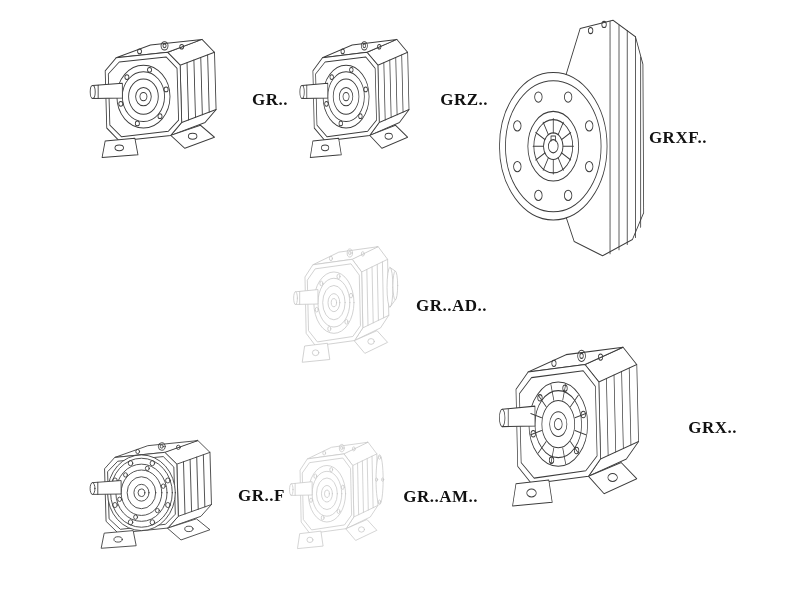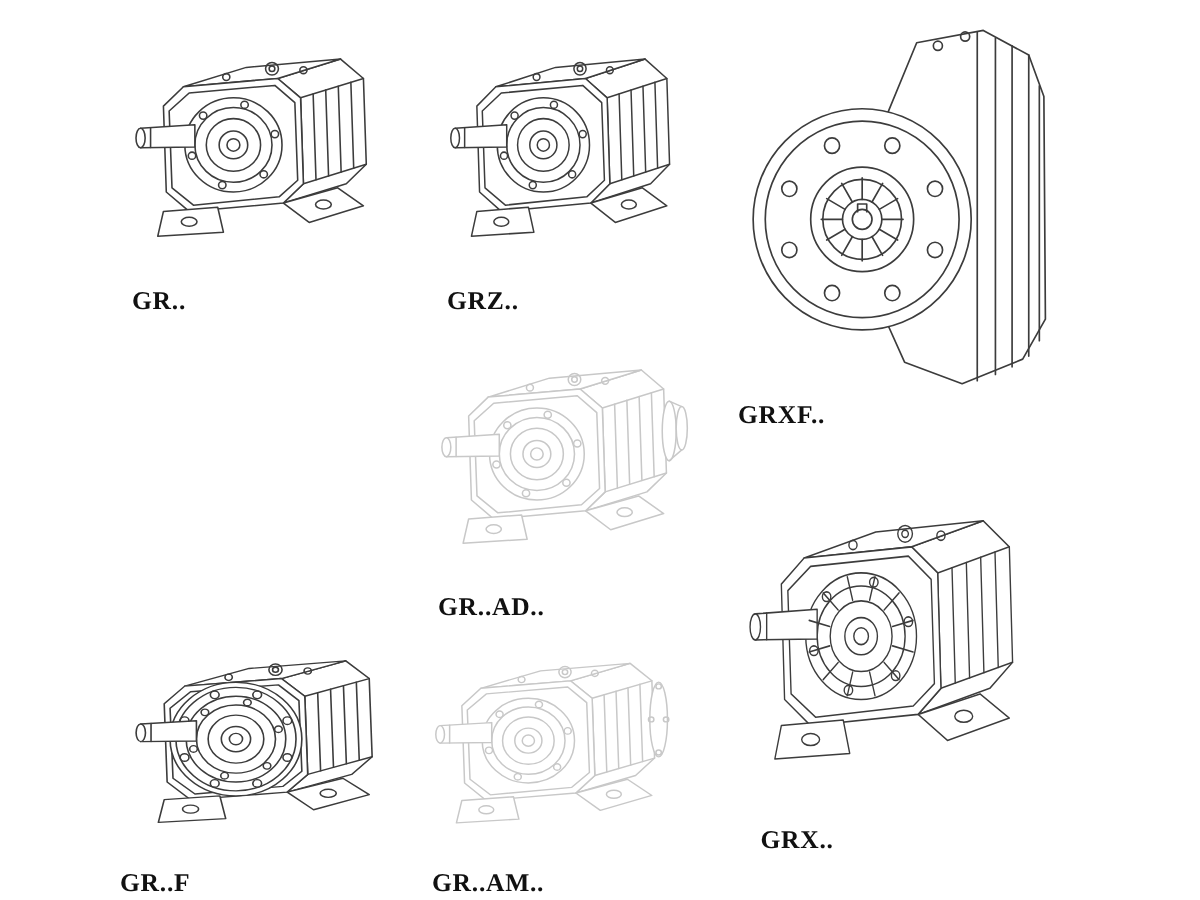--- a/index.html
+++ b/index.html
@@ -1,19 +1,19 @@
 <!DOCTYPE html>
 <html><head>
 <meta charset="utf-8">
 <style>
   *{margin:0;padding:0;box-sizing:border-box}
   html,body{width:800px;height:600px;background:#fff;overflow:hidden;
     font-family:"Liberation Serif",serif}
   .page{position:relative;width:800px;height:600px;background:#fff}
-  .cell{position:absolute;display:flex;flex-direction:column;align-items:flex-start}
+  .cell{position:absolute;display:flex;align-items:center}
   .cap{font-weight:bold;font-size:17px;color:#111;letter-spacing:.5px;margin-top:3px;white-space:nowrap}
   svg.drawing{stroke:#3c3c3c;stroke-width:1.1;fill:none;stroke-linejoin:round;stroke-linecap:round}
   svg.drawing.faded{stroke:#c8c8c8}
   svg.drawing.grx{stroke-width:.85}
   .defs{position:absolute;width:0;height:0;overflow:hidden}
 </style>
 </head>
 <body>
 
 <svg class="defs" aria-hidden="true">

